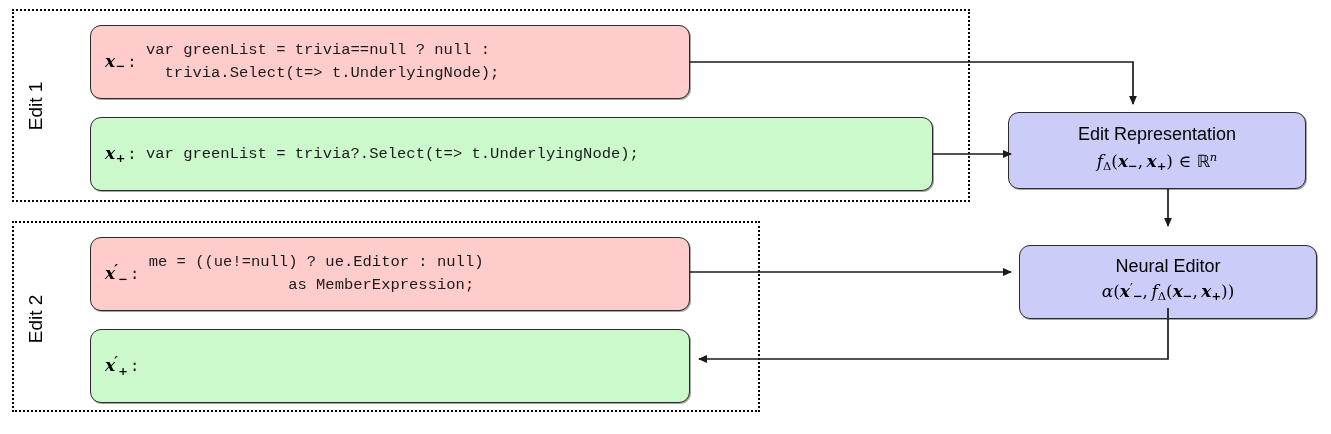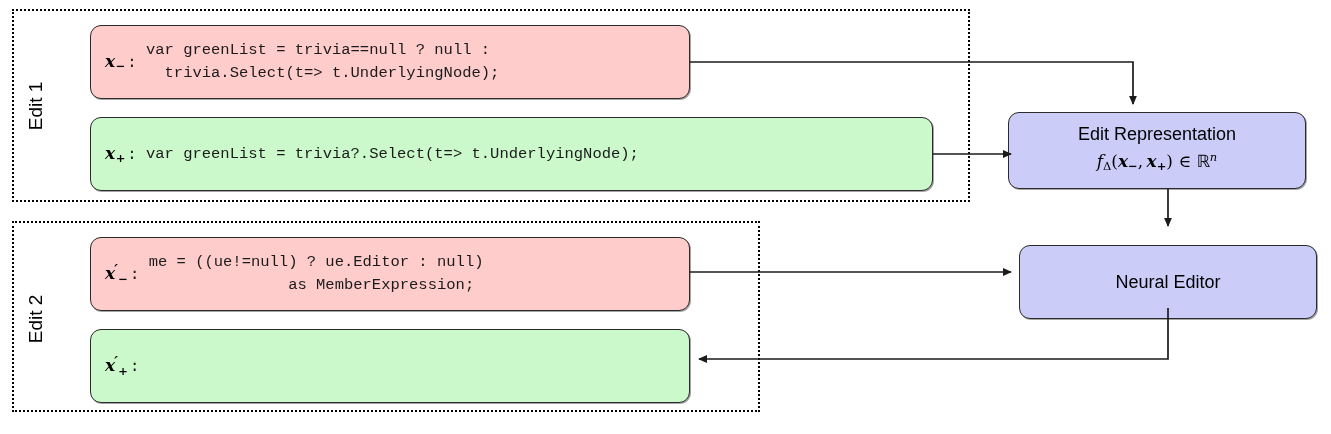--- a/index.html
+++ b/index.html
@@ -201,20 +201,21 @@
       <span class="colon">:</span>
   </div>
 
   <div class="model-box" id="box-edit-rep">
     <div class="model-title">Edit Representation</div>
     <div class="model-formula"><i>f</i><span class="dsub">Δ</span>(<span class="bvar">x</span><span class="sub">−</span>, <span class="bvar">x</span><span class="sub">+</span>)&nbsp;∈&nbsp;<span class="blackboard">ℝ</span><span class="sup">n</span></div>
   </div>
 
   <div class="model-box" id="box-neural-edit">
     <div class="model-title">Neural Editor</div>
+    <div class="model-formula"><i>α</i>(<span class="bvar">x</span><span class="prime">′</span><span class="sub">−</span>, <i>f</i><span class="dsub">Δ</span>(<span class="bvar">x</span><span class="sub">−</span>, <span class="bvar">x</span><span class="sub">+</span>))</div>
   </div>
 
   <svg id="connectors" viewBox="0 0 1331 434">
     <defs>
       <marker id="arrowhead" markerWidth="9" markerHeight="9" refX="8" refY="4.5" orient="auto" markerUnits="userSpaceOnUse">
         <path d="M0,0.6 L9,4.5 L0,8.4 z" fill="#1b1b1b"></path>
       </marker>
     </defs>
 
     <path d="M690,62 L1133,62 L1133,104" fill="none" stroke="#1b1b1b" stroke-width="1.7" marker-end="url(#arrowhead)"></path>

